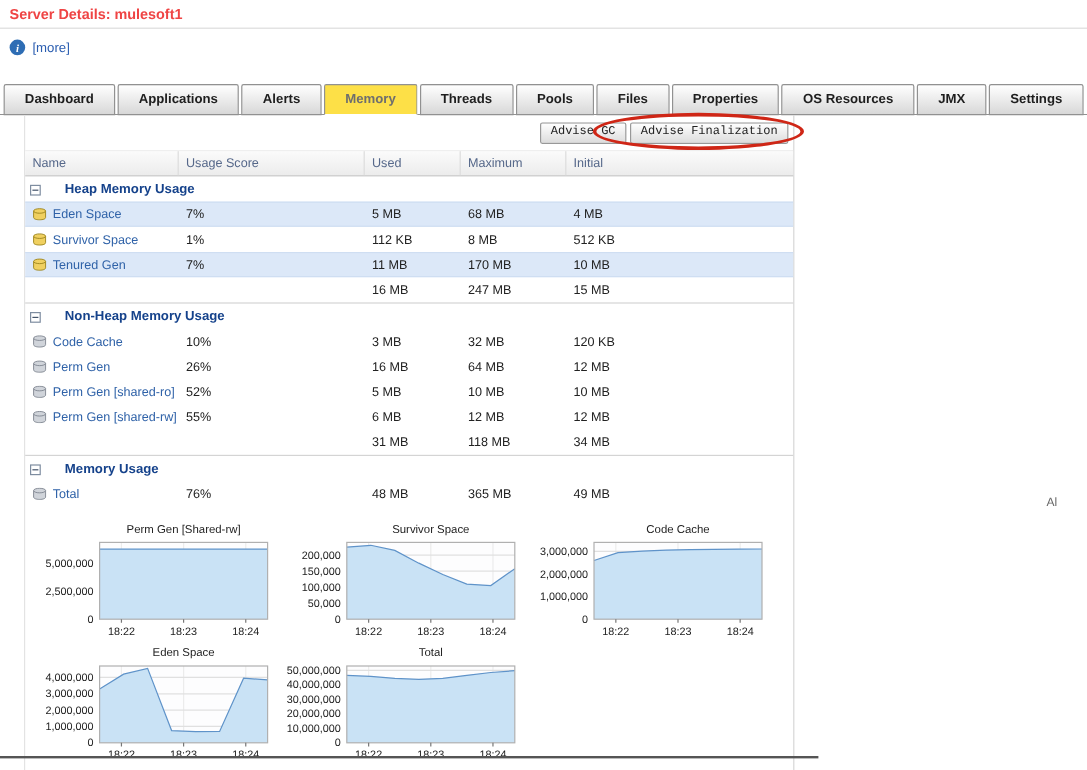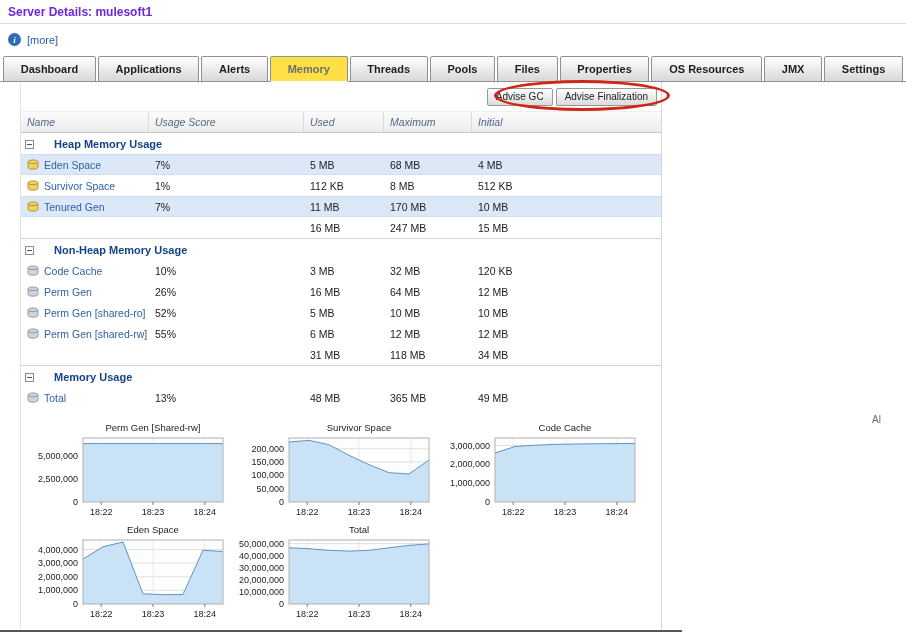--- a/index.html
+++ b/index.html
@@ -1,46 +1,46 @@
 <!DOCTYPE html>
 <html><head>
 <meta charset="utf-8">
 <style>
   * { margin:0; padding:0; box-sizing:border-box; }
   body { background:#fff; font-family:"Liberation Sans","DejaVu Sans",sans-serif; }
   .root { position:relative; width:906px; height:642px; background:#fff; overflow:hidden; }
 
-  .titlebar { padding:5px 8px 4px; border-bottom:1px solid #dcdcdc; font-size:12px; font-weight:bold; color:#6d28d9; }
+  .titlebar { padding:5px 8px 4px; border-bottom:1px solid #dcdcdc; font-size:12px; font-weight:bold; color:#ef4444; }
 
   .infobar { padding:9px 8px 5px; font-size:11px; color:#222; display:flex; align-items:center; gap:6px; }
   .info-icon { width:13px; height:13px; min-width:13px; border-radius:50%; background:#2e6db4; color:#fff;
                font-size:9px; font-weight:bold; font-style:italic; display:inline-flex; align-items:center;
                justify-content:center; font-family:"Liberation Serif",serif; }
   .more-link { color:#2a5db0; cursor:pointer; }
 
-  .tab-bar { display:flex; align-items:flex-start; padding:0 3px; margin-top:5px; box-shadow: inset 0 -1px 0 #919191; }
+  .tab-bar { display:flex; align-items:flex-start; padding:0 3px; margin-top:19px; box-shadow: inset 0 -1px 0 #919191; }
   .tab { flex:1 1 auto; text-align:center; font-size:11px; font-weight:bold; color:#1e1e1e;
          padding:6px 6px; border:1px solid #919191; background:linear-gradient(#ffffff,#d8d8d8);
          margin-right:2px; border-radius:2px 2px 0 0; cursor:pointer; white-space:nowrap; }
   .tab:last-child { margin-right:0; }
   .tab.active { background:#fde047; color:#6e6e6e; border-bottom-color:#ffffff; }
 
   .panel { position:relative; margin-left:20px; width:642px; min-height:550px;
            border-left:1px solid #e3e3e3; border-right:1px solid #d6d6d6; }
 
   .toolbar { display:flex; justify-content:flex-end; padding:6px 4px 5px; position:relative; }
-  .btn { font-size:10px; font-family:Liberation Sans, sans-serif; padding:2px 8px 3px; border:1px solid #989898;
+  .btn { font-size:10px; font-family:Liberation Mono, monospace; padding:2px 8px 3px; border:1px solid #989898;
          background:linear-gradient(#fefefe,#dcdcdc); border-radius:2px; color:#222; margin-left:3px; cursor:pointer;text-align:center; }
   .annotation { position:absolute; right:-9px; top:-2px; width:176px; height:31px;
                 border:3px solid #cf2616; border-radius:50%; pointer-events:none; }
 
   .grid { font-size:10.5px; color:#222; }
   .grid-header { display:flex; background:linear-gradient(#fbfbfb,#ececec); border-bottom:1px solid #c6c6c6;
                  border-top:1px solid #efefef; color:#56688a; }
-  .hcell { padding:4px 6px; border-right:1px solid #dcdcdc; cursor:pointer;font-style:italic; }
+  .hcell { padding:4px 6px; border-right:1px solid #dcdcdc; cursor:pointer; }
   .hcell.c4 { border-right:none; }
   .c0 { width:128px; } .c1 { width:155px; } .c2 { width:80px; } .c3 { width:88px; } .c4 { flex:1; }
 
   .section-title { display:flex; align-items:center; gap:20px; padding:5px 4px 4px; font-weight:bold;
                    color:#15428b; font-size:11px; border-top:1px solid #d4d4d4; cursor:pointer; }
   .section:first-child .section-title { border-top:none; }
   .collapse { width:9px; height:9px; border:1px solid #7e8da0; background:#fff; position:relative; display:inline-block; }
   .collapse::after { content:""; position:absolute; left:1px; right:1px; top:3px; height:1px; background:#44546a; }
 
   .row { display:flex; align-items:center; height:21px; }
@@ -242,21 +242,21 @@
             <div class="row">
               <div class="cell c0 name-cell">
                 <span class="icon-wrap">
                   <svg width="12" height="11" viewBox="0 0 12 11">
                     <path d="M1 2.8 v5.4 c0 1.2 2.2 2 5 2 s5 -0.8 5 -2 V2.8" fill="#d0d4da" stroke="#848a94" stroke-width="0.8"></path>
                     <ellipse cx="6" cy="2.8" rx="5" ry="1.9" fill="#d0d4da" stroke="#848a94" stroke-width="0.8"></ellipse>
                   </svg>
                 </span>
                 <span class="name-link">Total</span>
               </div>
-              <div class="cell c1">13%</div>
+              <div class="cell c1">76%</div>
               <div class="cell c2">48 MB</div>
               <div class="cell c3">365 MB</div>
               <div class="cell c4">49 MB</div>
             </div>
           </div>
         </div>
     </div>
 
     <div class="charts">
         <div class="charts-row">

